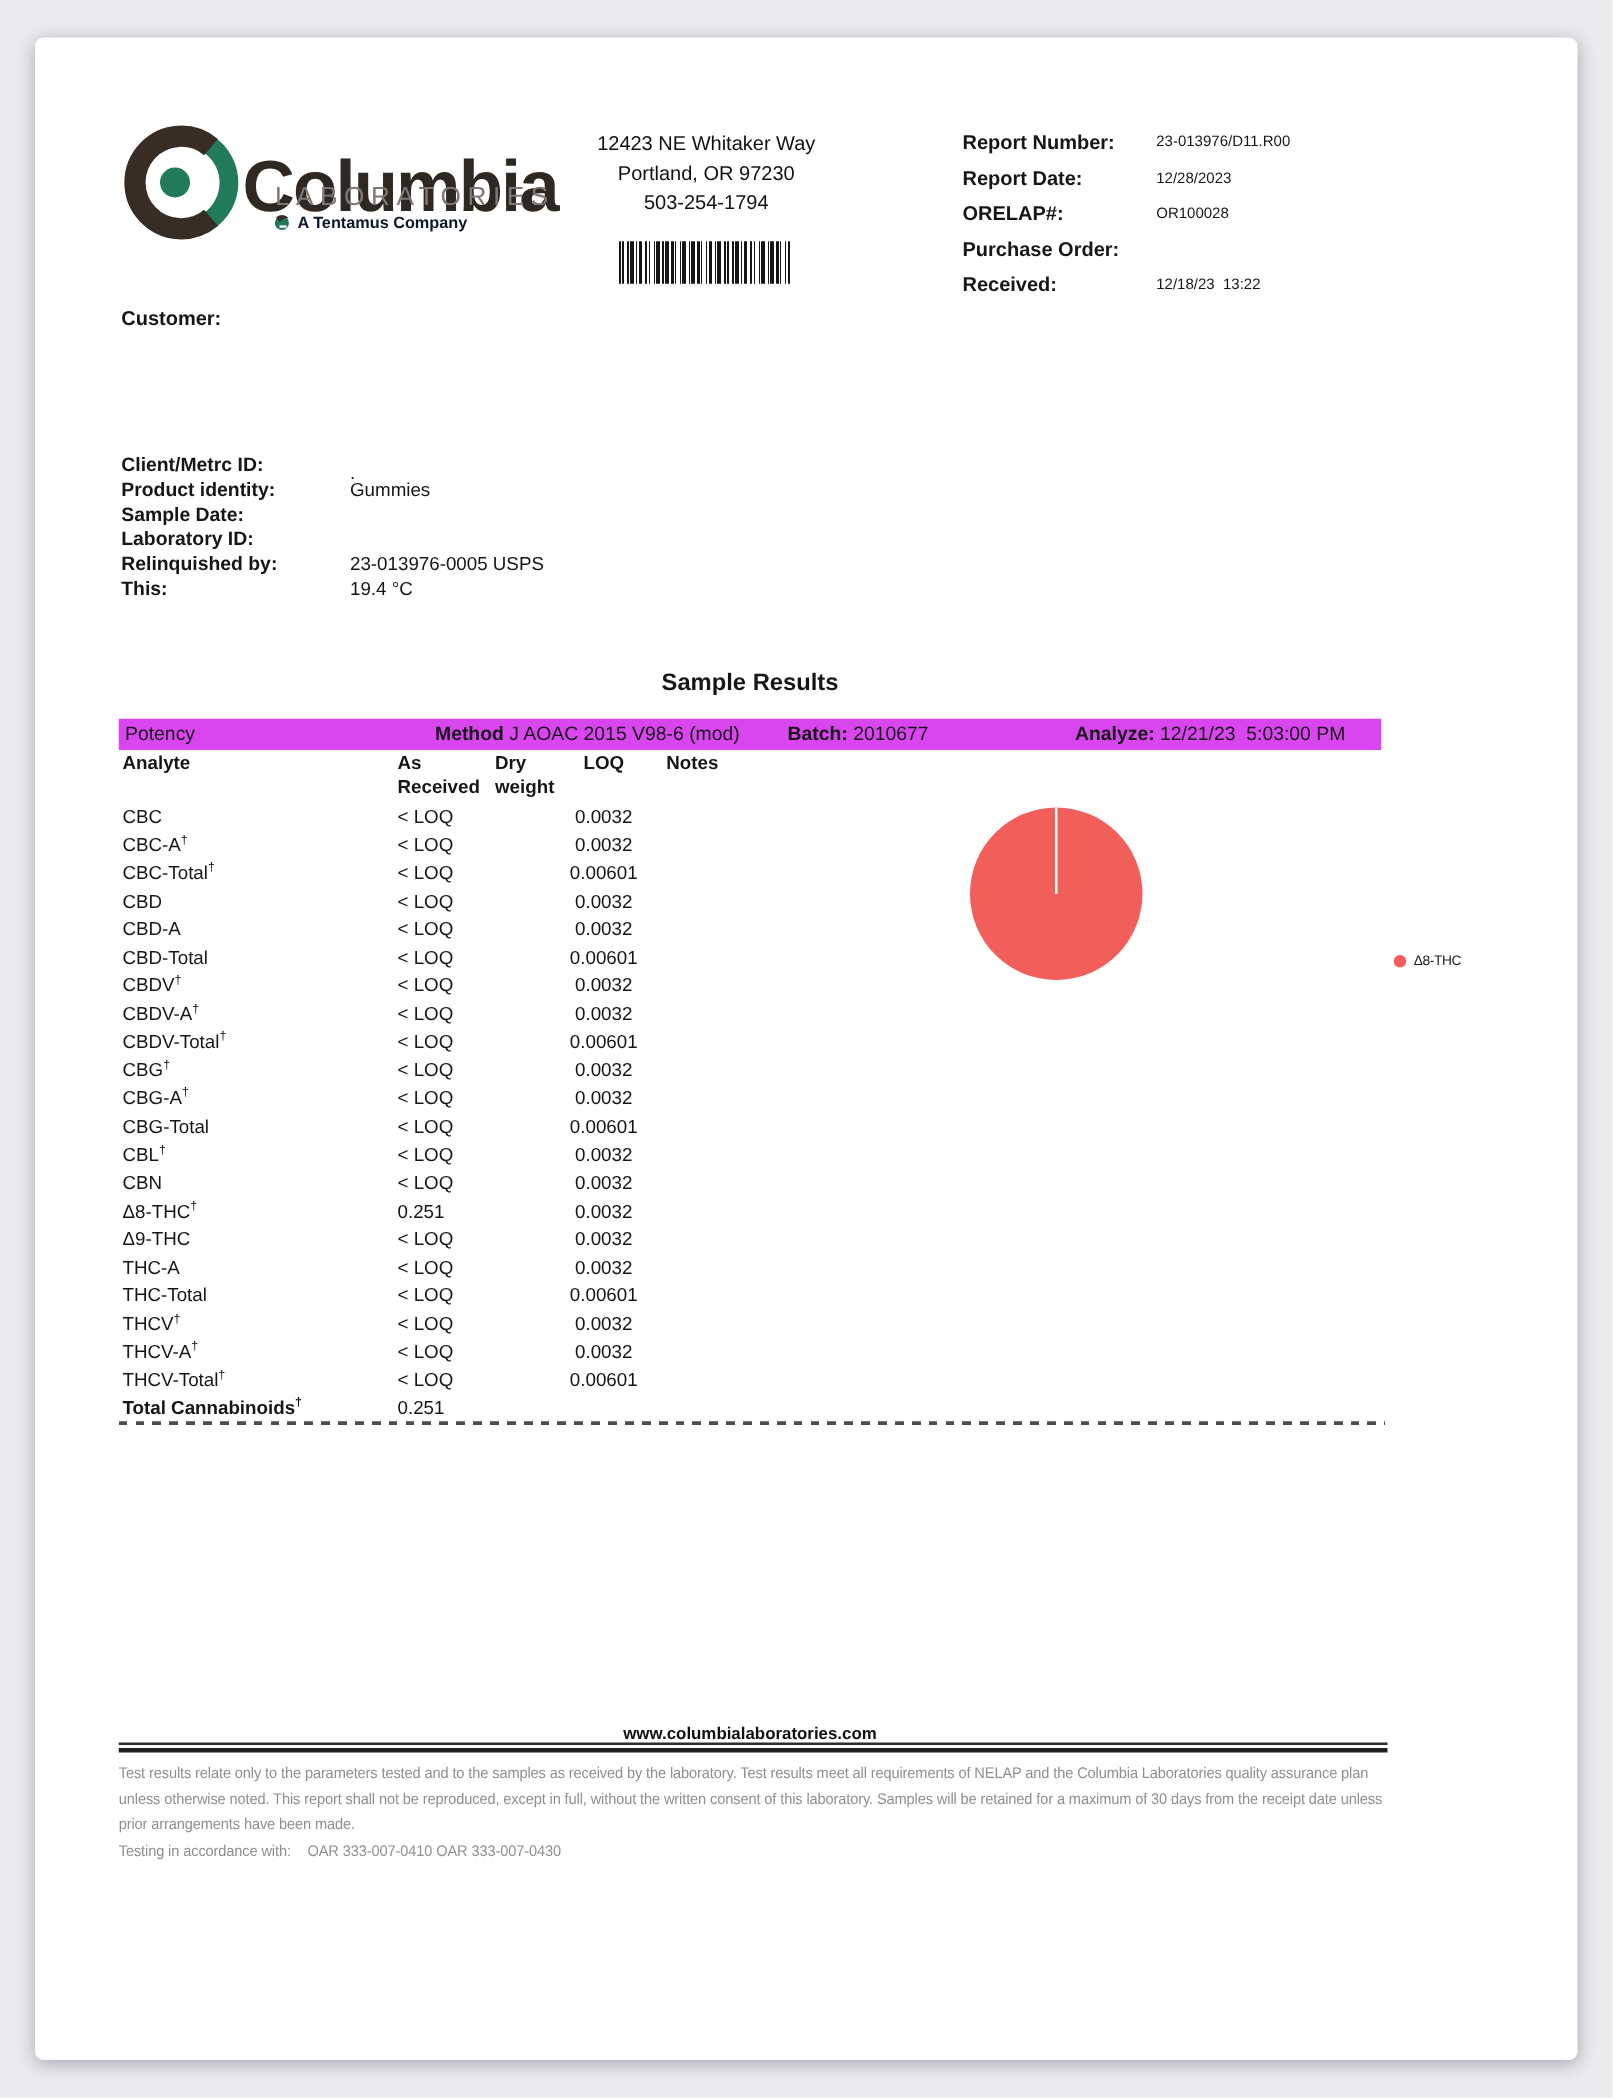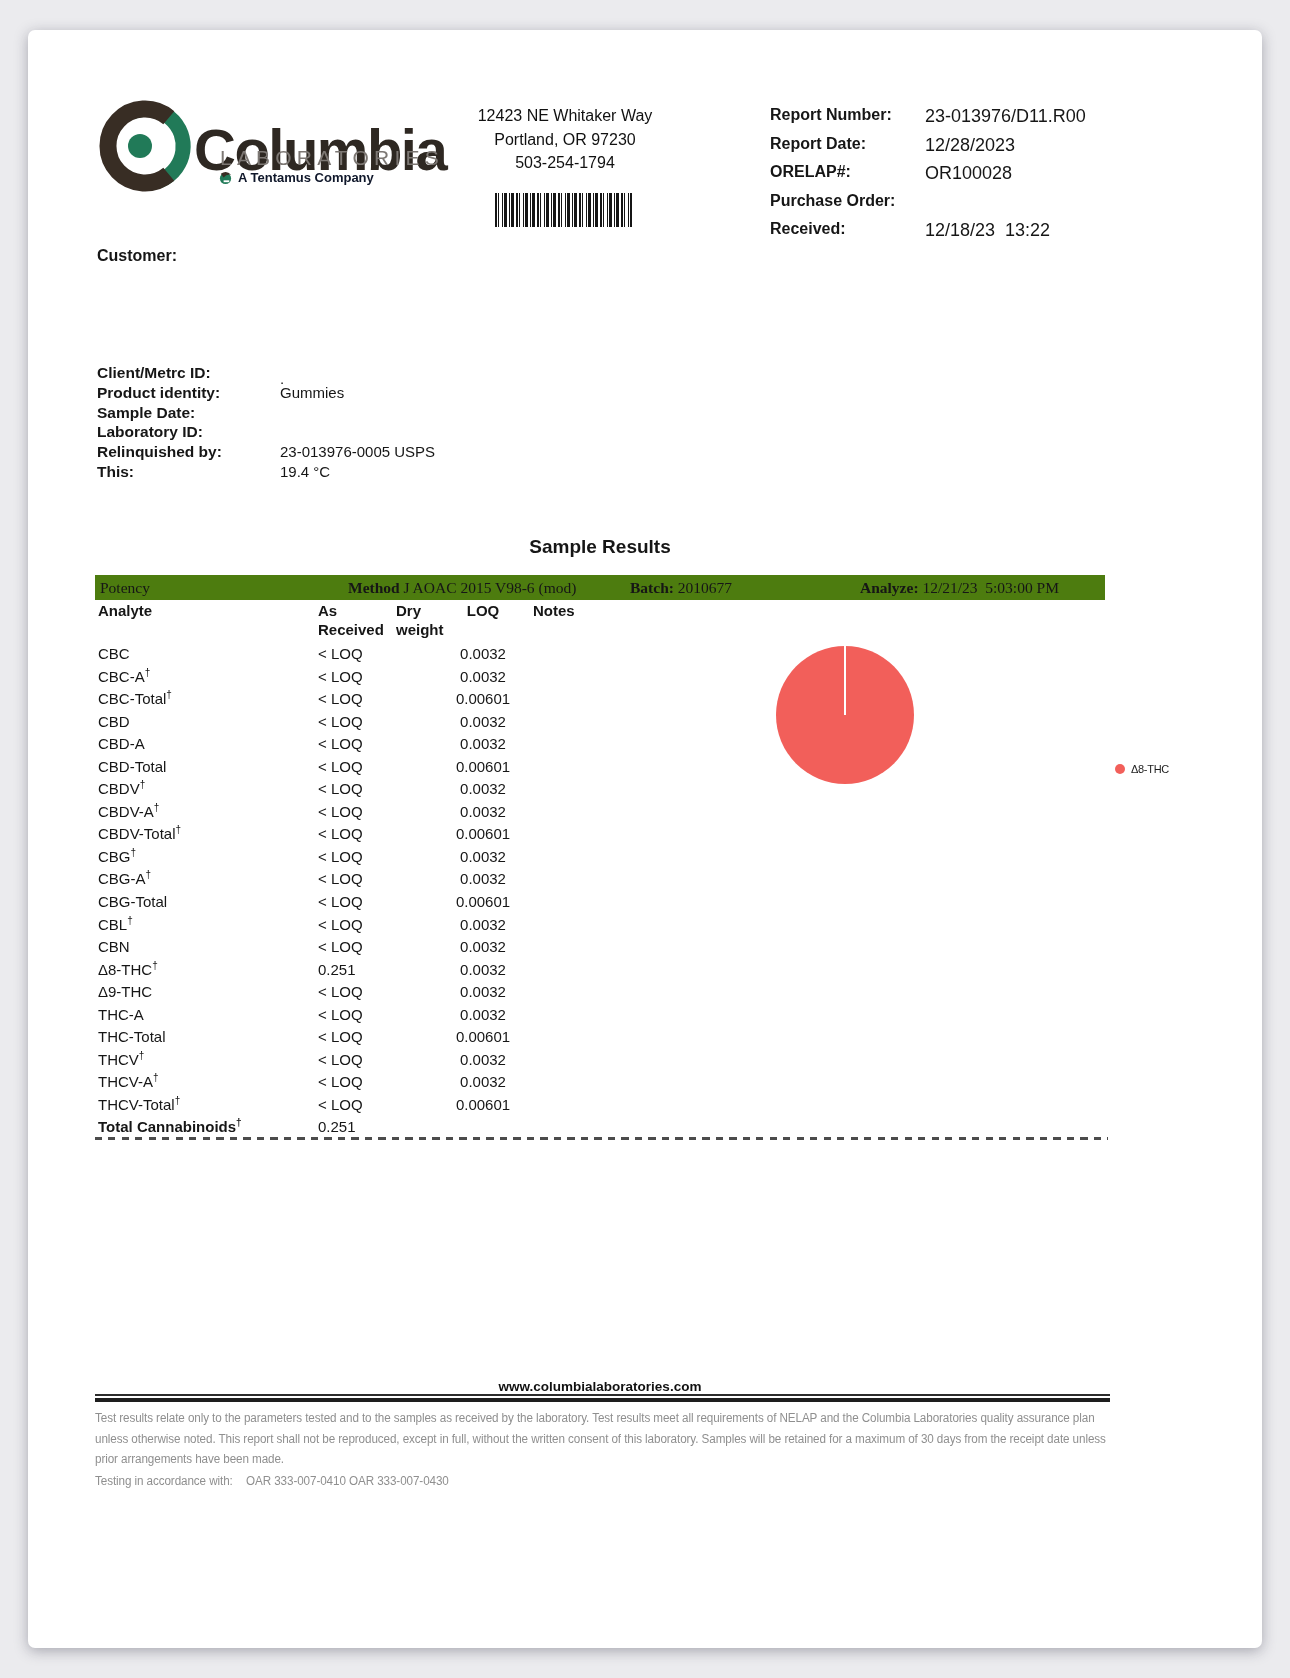--- a/index.html
+++ b/index.html
@@ -33,33 +33,33 @@
     background-image:repeating-linear-gradient(90deg,
       #151515 0 2px,#fff 2px 3px,#151515 3px 4px,#fff 4px 7px,
       #151515 7px 8px,#fff 8px 9px,#151515 9px 12px,#fff 12px 14px,
       #151515 14px 15px,#fff 15px 16px,#151515 16px 19px,#fff 19px 21px);
   }
 
   
   .report-info { position:absolute; left:742px; top:76px; width:430px; }
   .info-row { position:relative; height:28.6px; }
   .info-row .lbl { position:absolute; left:0; font-size:16px; font-weight:bold; }
-  .info-row .val { position:absolute; left:155px; font-size:18px; white-space:pre; }
+  .info-row .val { position:absolute; left:155px; font-size:12px; white-space:pre; }
 
   
   .customer { position:absolute; left:69px; top:217px; font-size:16px; font-weight:bold; }
   .sample-info { position:absolute; left:69px; top:334px; width:600px; }
   .si-row { position:relative; height:19.8px; }
   .si-row .lbl { position:absolute; left:0; font-size:15.5px; font-weight:bold; }
   .si-row .val { position:absolute; left:183px; font-size:15px; white-space:pre; }
   .si-row .val.dot { top:6px; }
 
   
   .title { position:absolute; left:67px; top:506px; width:1010px; text-align:center; font-size:19px; font-weight:bold; }
-  .greenbar { position:absolute; left:67px; top:545px; width:1010px; height:25px; background:#4d7c0f; font-size:15.5px; line-height:25px;font-family:Liberation Serif, serif; }
+  .greenbar { position:absolute; left:67px; top:545px; width:1010px; height:25px; background:#d946ef; font-size:15.5px; line-height:25px; }
   .greenbar span { position:absolute; white-space:pre; }
   .gb-potency { left:5px; }
   .gb-method  { left:253px; }
   .gb-batch   { left:535px; }
   .gb-analyze { left:765px; }
 
   .thead { position:absolute; left:0; top:572px; width:1100px; font-size:15px; font-weight:bold; }
   .thead span { position:absolute; white-space:nowrap; }
   .h-analyte { left:70px; }
   .h-as  { left:290px; } .h-as2  { left:290px; top:19px; }

